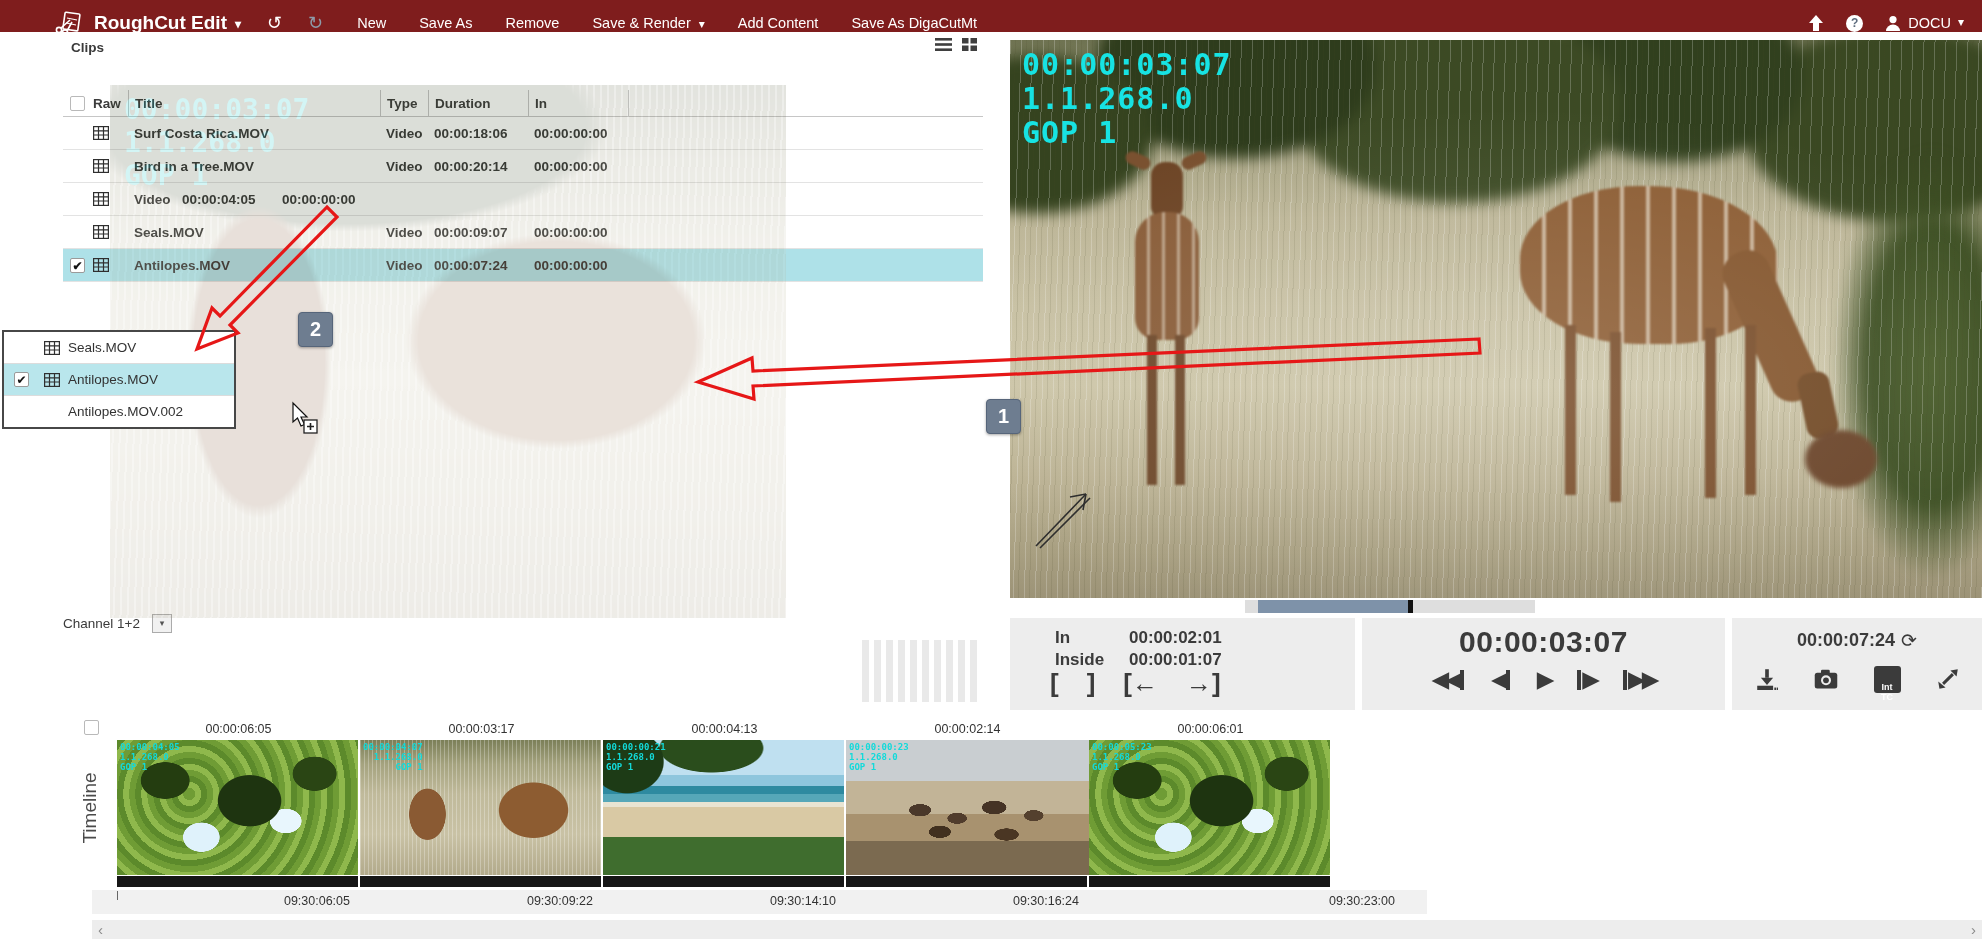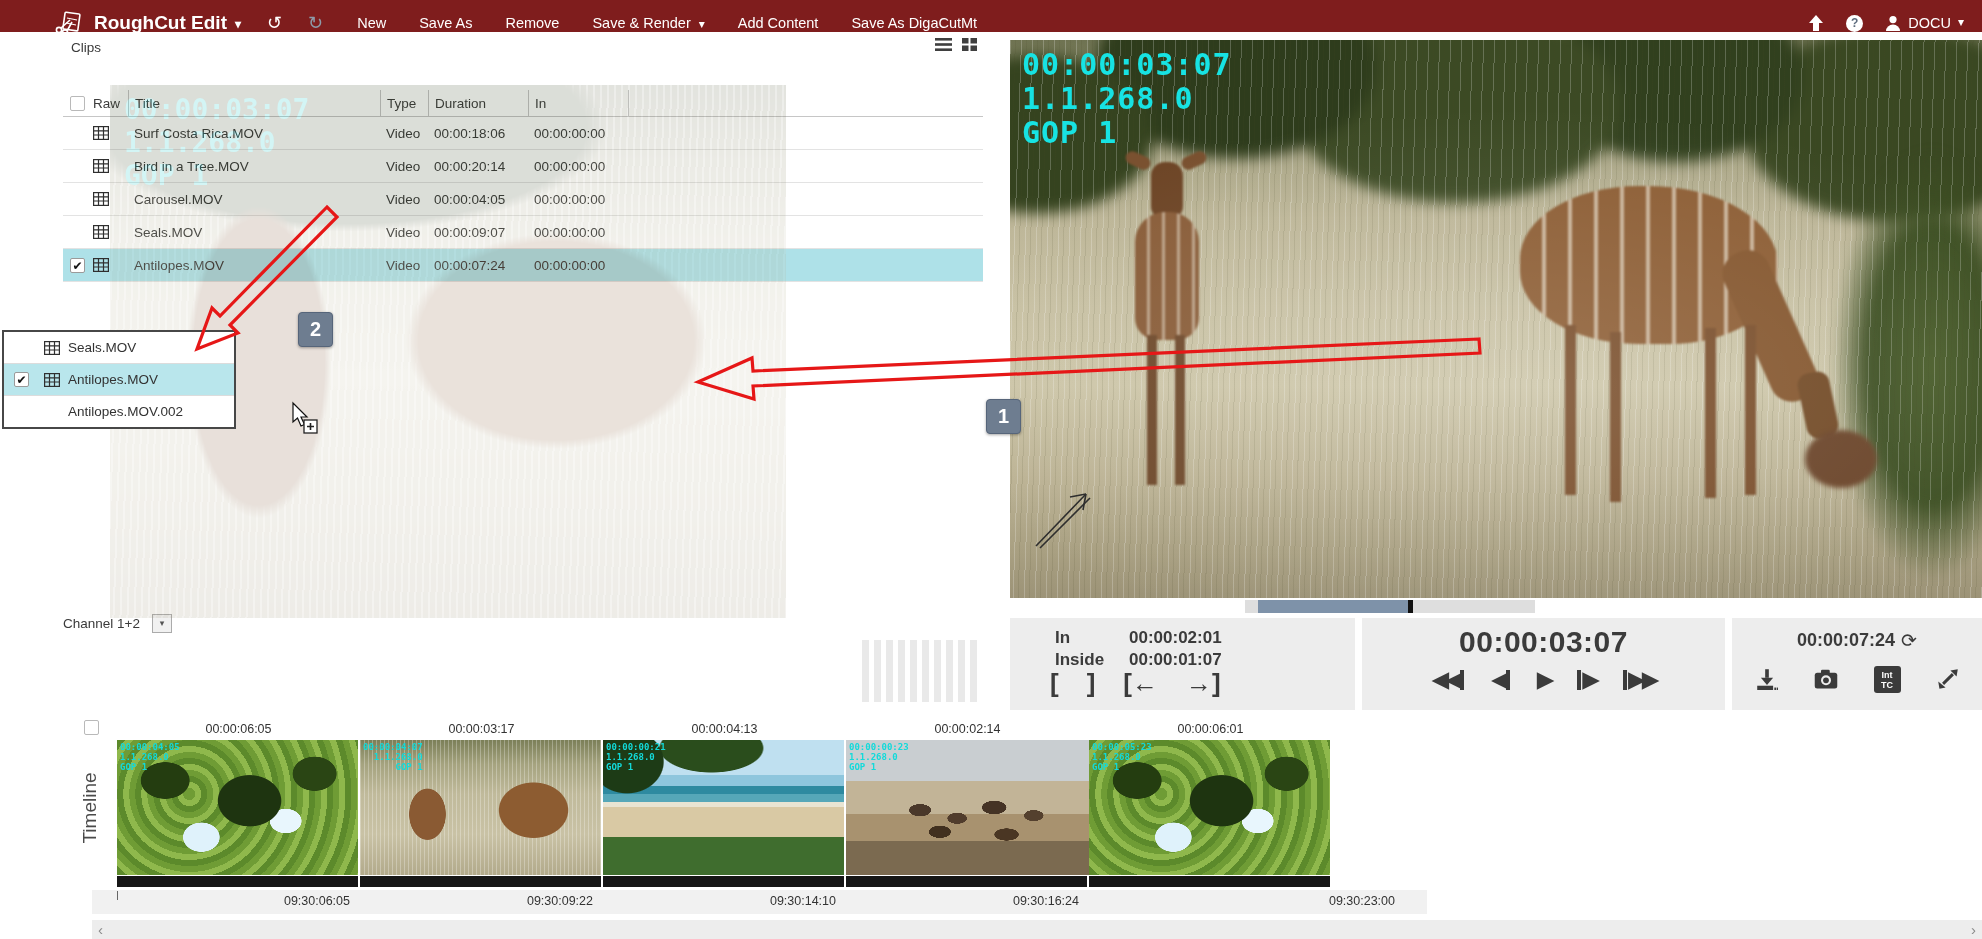--- a/index.html
+++ b/index.html
@@ -13,21 +13,21 @@
   .chev{font-size:12px;line-height:1;position:relative;top:1px;}
   .tb-ico{font-size:18px;margin-left:26px;cursor:default;}
   .tb-ico.dis{color:#8e9aa8;}
   .menu{display:flex;align-items:center;margin-left:34px;gap:33px;font-size:14.5px;}
   .mi{display:flex;align-items:center;gap:8px;white-space:nowrap;}
   .tb-right{margin-left:auto;display:flex;align-items:center;gap:22px;}
   .help-ico{width:17px;height:17px;border-radius:50%;background:#fff;color:#5d6c7e;font-weight:bold;
             font-size:12px;display:flex;align-items:center;justify-content:center;}
   .user{display:flex;align-items:flex-start;gap:7px;font-size:14.5px;}
   
-  .clips{position:absolute;left:63px;top:32px;width:920px;height:600px;}
+  .clips{position:absolute;left:63px;top:32px;width:920px;height:600px;font-weight:bold;}
   .clips-title{position:absolute;left:8px;top:8px;font-size:13.5px;color:#3a3a3a;}
   .view-toggles{position:absolute;right:6px;top:6px;display:flex;gap:10px;align-items:center;}
   .thead,.trow{display:flex;align-items:center;font-size:13.5px;}
   .thead{position:absolute;left:0;top:58px;width:920px;height:27px;border-bottom:1px solid #c6c6c6;color:#3c3c3c;box-sizing:border-box;align-items:center;}
   .hc{height:100%;display:flex;align-items:center;box-sizing:border-box;padding-left:6px;}
   .sep{border-left:1px solid #c6c6c6;}
   .c-cb{width:30px;padding-left:7px;}
   .c-raw{width:35px;padding-left:0;}
   .c-title{width:252px;}
   .c-type{width:48px;}
@@ -133,21 +133,21 @@
   .bigtc{text-align:center;font-size:30px;font-weight:bold;color:#3b3b3b;margin-top:7px;letter-spacing:.5px;}
   .transport{display:flex;justify-content:center;gap:27px;margin-top:7px;align-items:center;color:#3b3b3b;}
   .tbtn{display:flex;align-items:center;gap:1px;font-size:23px;cursor:default;}
   .tbtn .tri{letter-spacing:-4px;}
   .vbar{width:4px;height:20px;background:#3b3b3b;display:inline-block;}
   .loopline{display:flex;justify-content:center;align-items:center;gap:6px;margin-top:11px;
             font-size:18px;font-weight:bold;color:#3b3b3b;}
   .loop-ico{font-size:19px;font-weight:normal;}
   .tools{display:flex;justify-content:center;gap:36px;margin-top:12px;align-items:center;height:30px;}
   .inttc{width:27px;height:27px;background:#3b3b3b;border-radius:3px;color:#fff;font-size:9px;font-weight:bold;
-         line-height:10px;text-align:center;padding-top:4px;box-sizing:border-box;}
+         line-height:10px;text-align:center;padding-top:16px;box-sizing:border-box;}
   
   .tl-cb{position:absolute;left:84px;top:720px;}
   .tl-label{position:absolute;left:30px;top:748px;width:120px;height:120px;display:flex;align-items:center;
             justify-content:center;transform:rotate(-90deg);font-size:19px;color:#4a4a4a;}
   .tl-dur{position:absolute;top:722px;width:243px;text-align:center;font-size:12.5px;color:#333;}
   .thumb{position:absolute;top:740px;width:241px;height:135px;overflow:hidden;cursor:default;}
   .mini{position:absolute;left:3px;top:2px;font-family:"DejaVu Sans Mono",monospace;font-size:9px;
         line-height:10px;color:#12dada;font-weight:bold;}
   .bbar{position:absolute;top:876px;height:11px;width:241px;background:#161616;}
   .tl-bot{position:absolute;left:92px;top:890px;width:1335px;height:24px;background:#f1f1f1;}
@@ -299,21 +299,20 @@
       <div class="trow">
         <div class="hc c-cb"></div>
         <div class="hc c-raw">
             <svg class="grid-ico" width="16" height="14" viewBox="0 0 16 14">
               <g stroke="#2f2f2f" stroke-width="1.2" fill="none">
                 <rect x="0.6" y="0.6" width="14.8" height="12.8"></rect>
                 <path d="M0.6 4.8 h14.8 M0.6 9 h14.8 M5.5 0.6 v12.8 M10.5 0.6 v12.8"></path>
               </g>
             </svg>
           </div>
-        <div class="hc c-title">Carousel.MOV</div>
         <div class="hc c-type">Video</div>
         <div class="hc c-dur">00:00:04:05</div>
         <div class="hc c-in">00:00:00:00</div>
       </div>
       <div class="trow">
         <div class="hc c-cb"></div>
         <div class="hc c-raw">
             <svg class="grid-ico" width="16" height="14" viewBox="0 0 16 14">
               <g stroke="#2f2f2f" stroke-width="1.2" fill="none">
                 <rect x="0.6" y="0.6" width="14.8" height="12.8"></rect>

